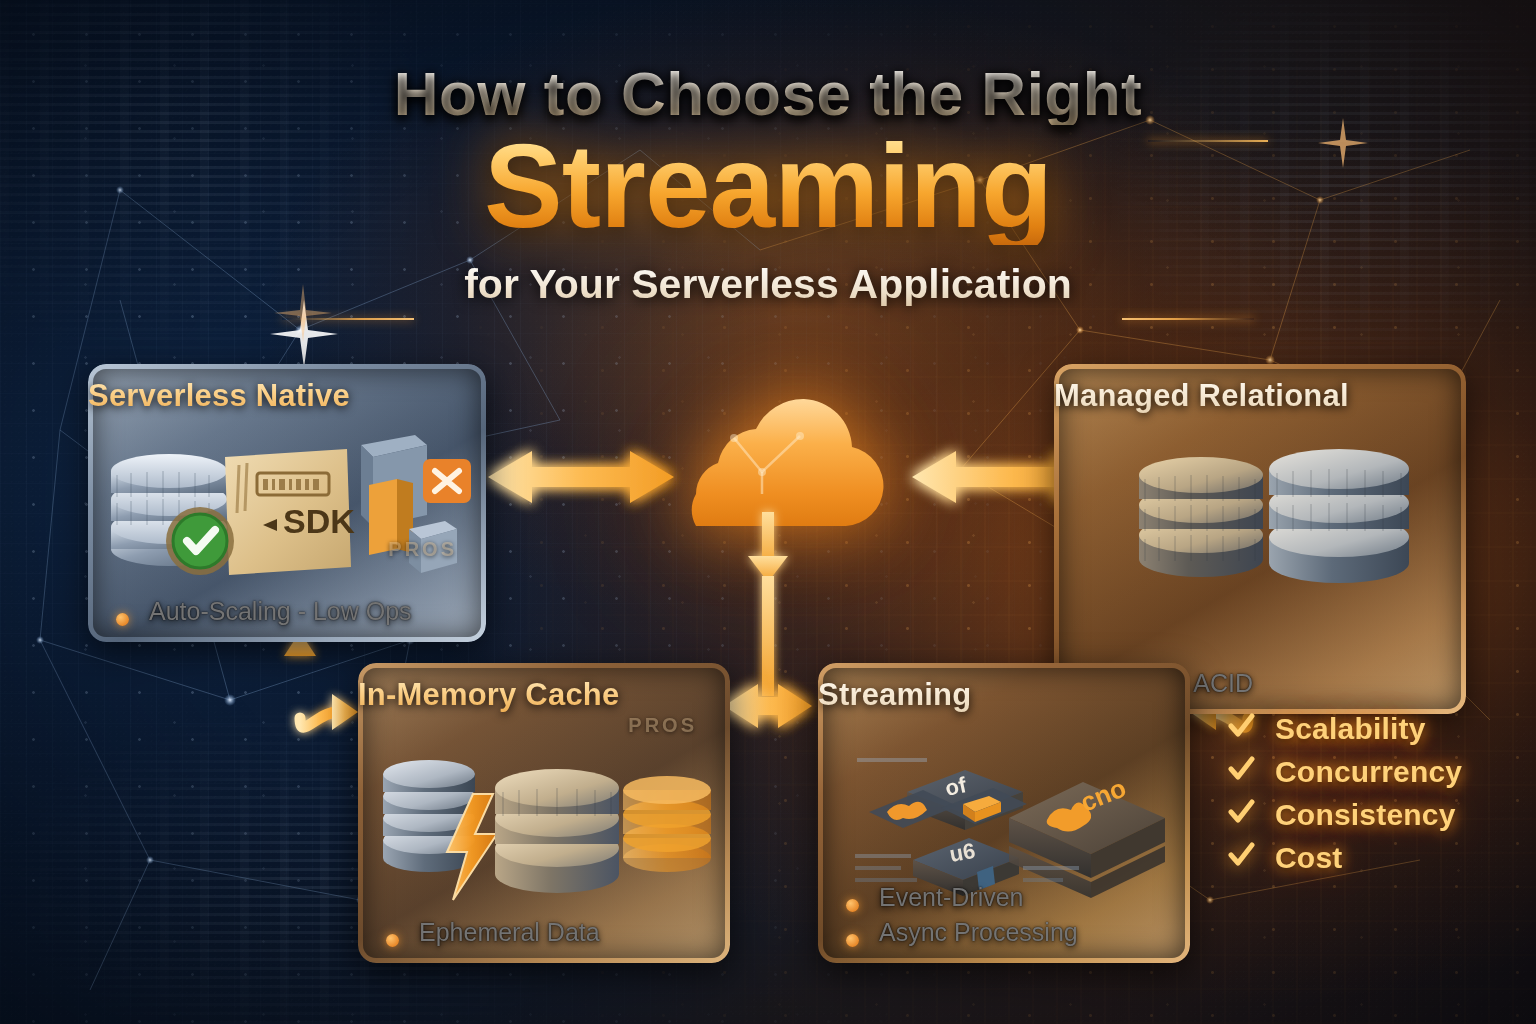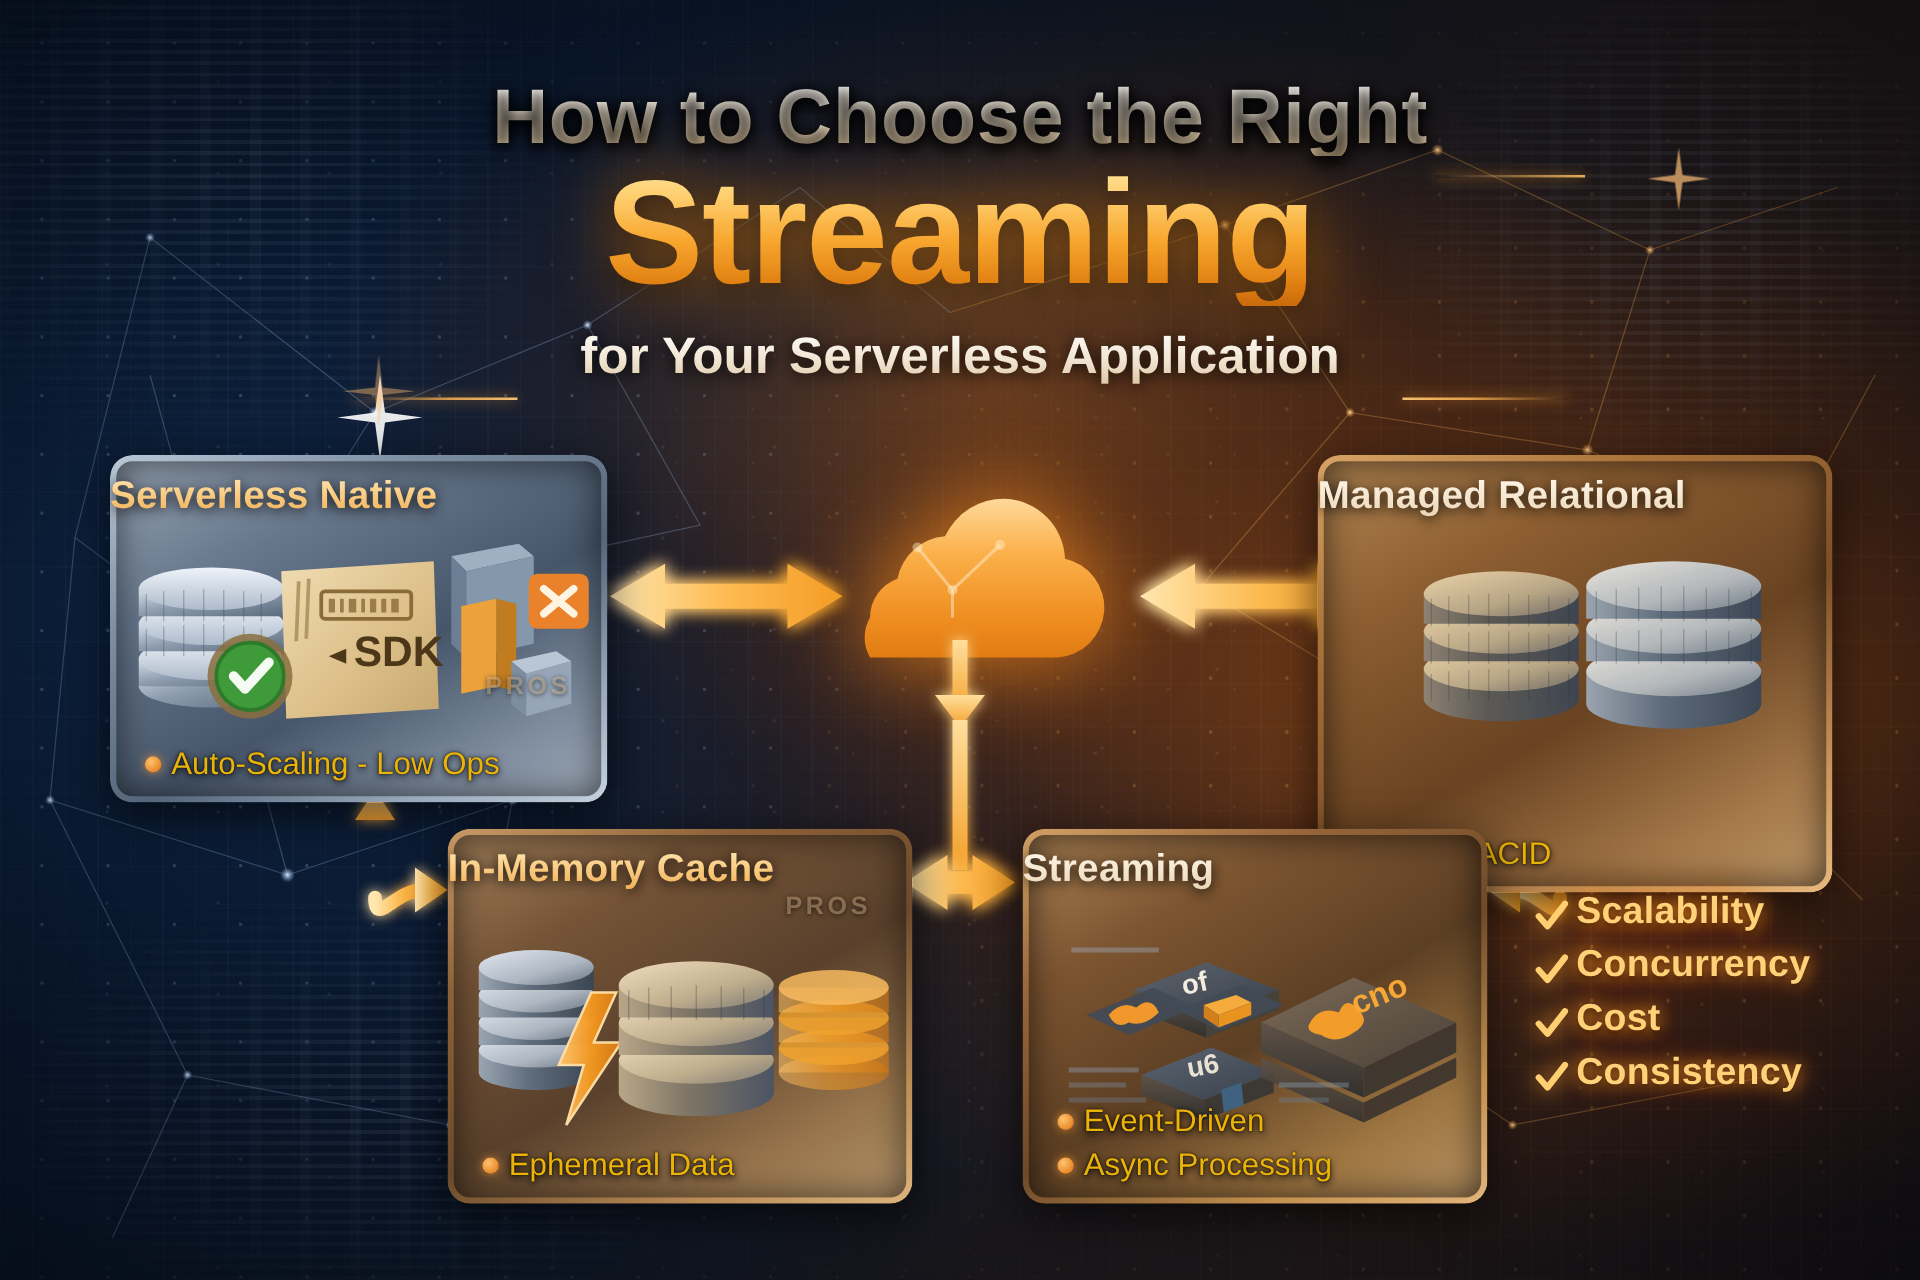--- a/index.html
+++ b/index.html
@@ -195,25 +195,25 @@
     -webkit-background-clip: text; background-clip: text;
     -webkit-text-fill-color: transparent;
   }
   .bullets {
     position: absolute;
     left: 28px; bottom: 16px;
     z-index: 3;
   }
   .bullet {
     display: flex;
-    align-items: center;
-    gap: 8px;
+    align-items: flex-end;
+    gap: 20px;
     margin-top: 6px;
     font-size: 25px;
-    color: #eab308;
+    color: #737373;
     text-shadow: 0 2px 6px rgba(0,0,0,.95), 0 0 2px rgba(0,0,0,.9);
   }
   .bullet .dot {
     width: 13px; height: 13px; border-radius: 50%;
     background: radial-gradient(circle at 35% 33%, #ffc36d, #e8892a 70%, #c96f19 100%);
     box-shadow: 0 0 8px rgba(240,150,50,.75);
     flex: none;
   }
   .pros-ghost {
     position: absolute;
@@ -299,22 +299,22 @@
   .arrows { position: absolute; inset: 0; z-index: 4; pointer-events: none; }
 
   
   #checklist {
     position: absolute;
     left: 1228px; top: 712px;
     z-index: 6;
   }
   .check-row {
     display: flex;
-    align-items: flex-end;
-    gap: 6px;
+    align-items: flex-start;
+    gap: 20px;
     margin-bottom: 9px;
   }
   .check-mark {
     width: 27px; height: 27px;
     flex: none;
     position: relative;
   }
   .check-mark svg { display: block; filter: drop-shadow(0 0 9px rgba(255,160,40,.95)); }
   .check-label {
     font-size: 30px;
@@ -836,26 +836,26 @@
           </svg>
       </span>
       <span class="check-label">Concurrency</span>
     </div>
     <div class="check-row">
       <span class="check-mark">
         <svg width="27" height="27" viewBox="0 0 27 27">
             <path d="M3 14 l7 8 l14 -18" stroke="#ffcf72" stroke-width="5" fill="none" stroke-linecap="round" stroke-linejoin="round"></path>
           </svg>
       </span>
-      <span class="check-label">Cost</span>
+      <span class="check-label">Consistency</span>
     </div>
     <div class="check-row">
       <span class="check-mark">
         <svg width="27" height="27" viewBox="0 0 27 27">
             <path d="M3 14 l7 8 l14 -18" stroke="#ffcf72" stroke-width="5" fill="none" stroke-linecap="round" stroke-linejoin="round"></path>
           </svg>
       </span>
-      <span class="check-label">Consistency</span>
+      <span class="check-label">Cost</span>
     </div>
   </div>
 
   <div class="bg-vignette"></div>
 </div>
 
 </body></html>

